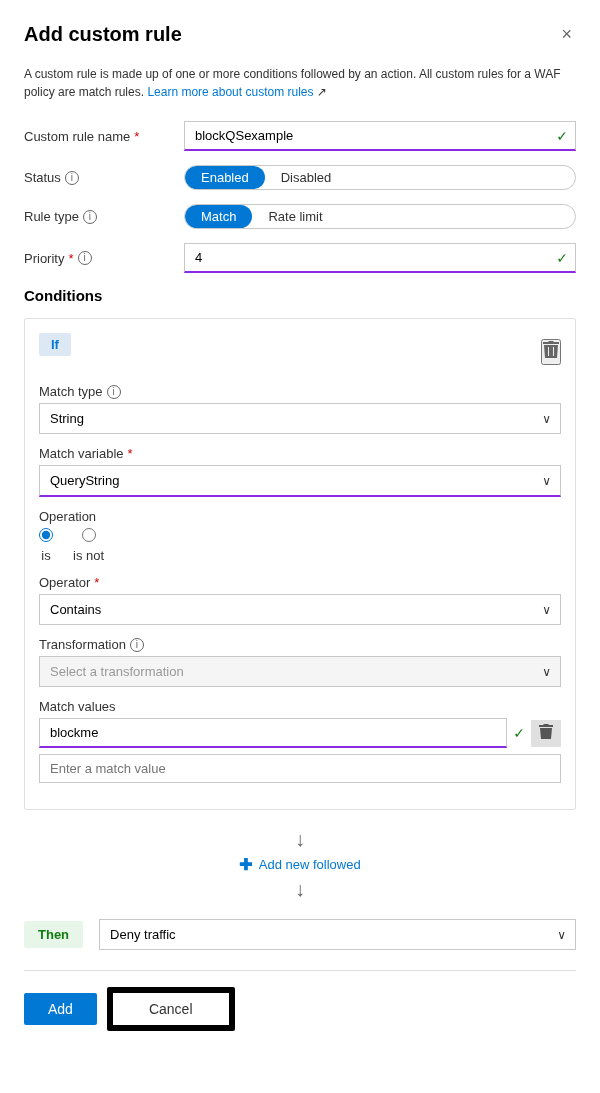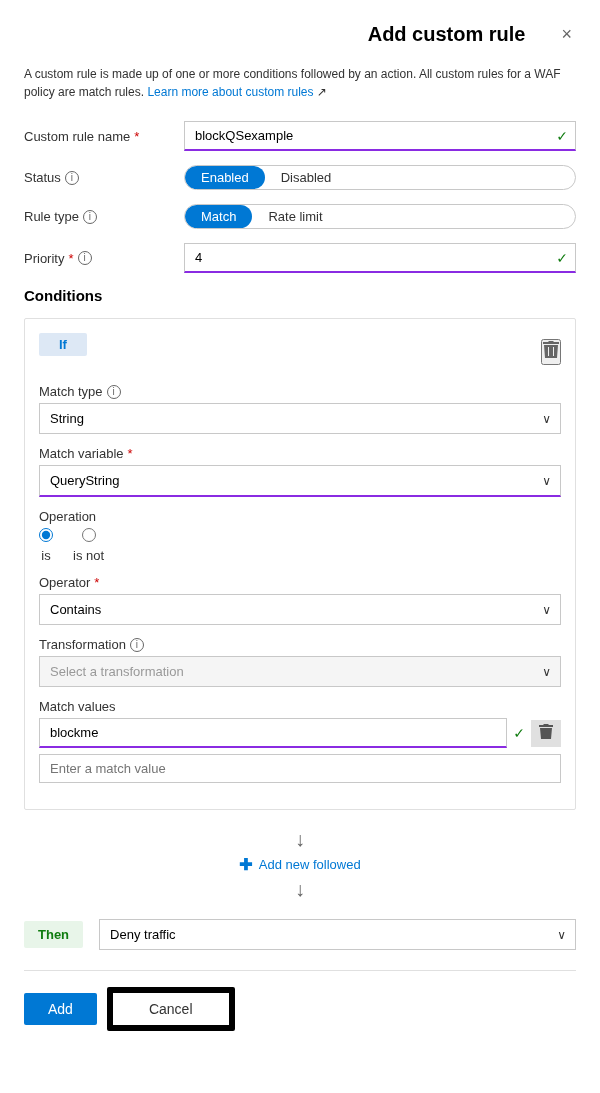--- a/index.html
+++ b/index.html
@@ -11,21 +11,21 @@
       width: 600px;
       min-height: 1093px;
     }
     .dialog {
       background: #fff;
       padding: 20px 24px;
       position: relative;
     }
     .dialog-header {
       display: flex;
-      justify-content: flex-end;
+      justify-content: space-between;
       align-items: center;
       margin-bottom: 16px;
       gap: 32px;
     }
     .dialog-title {
       font-size: 20px;
       font-weight: 600;
       color: #000;
     }
     .close-btn {
@@ -129,21 +129,21 @@
       border: 1px solid #e0e0e0;
       border-radius: 2px;
       padding: 14px;
       margin-bottom: 14px;
       background: #fff;
     }
     .if-badge {
       background: #dde8f5;
       color: #0078d4;
       font-weight: 600;
-      padding: 4px 20px;
+      padding: 4px 12px;
       border-radius: 2px;
       font-size: 13px;
       display: inline-block;
       margin-bottom: 14px;
     }
     .if-header {
       display: flex;
       justify-content: space-between;
       align-items: center;
       margin-bottom: 14px;

